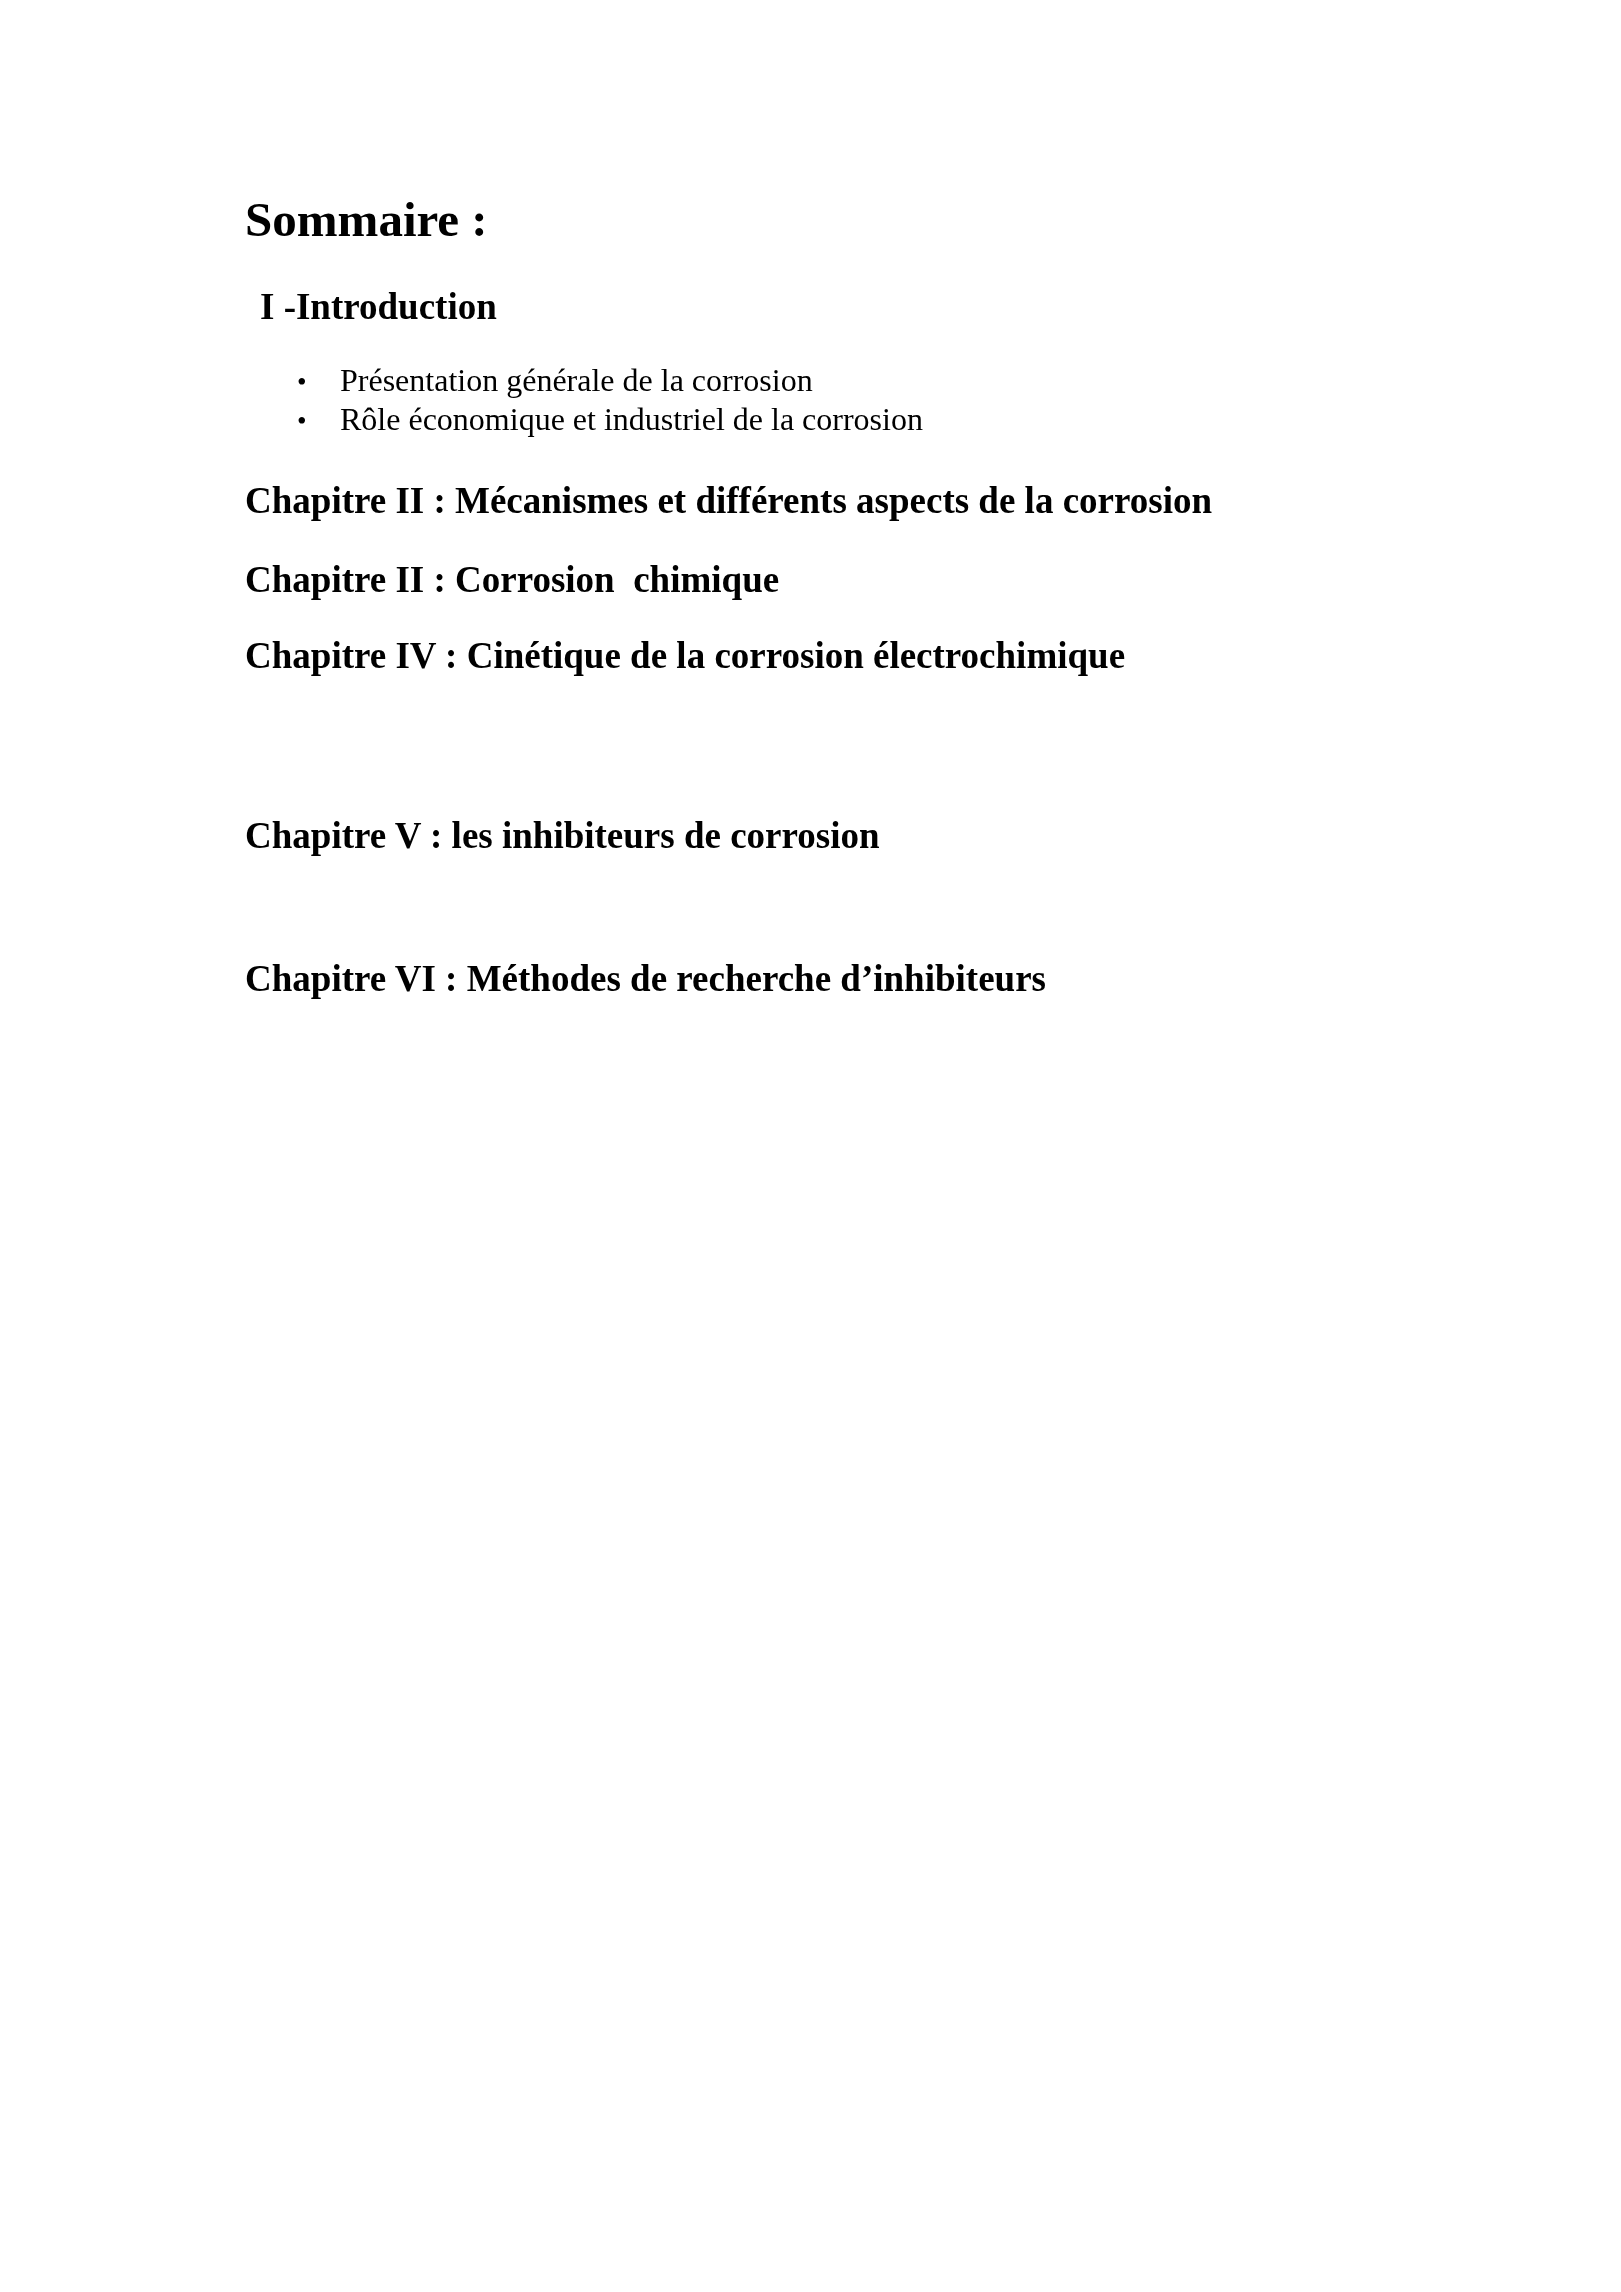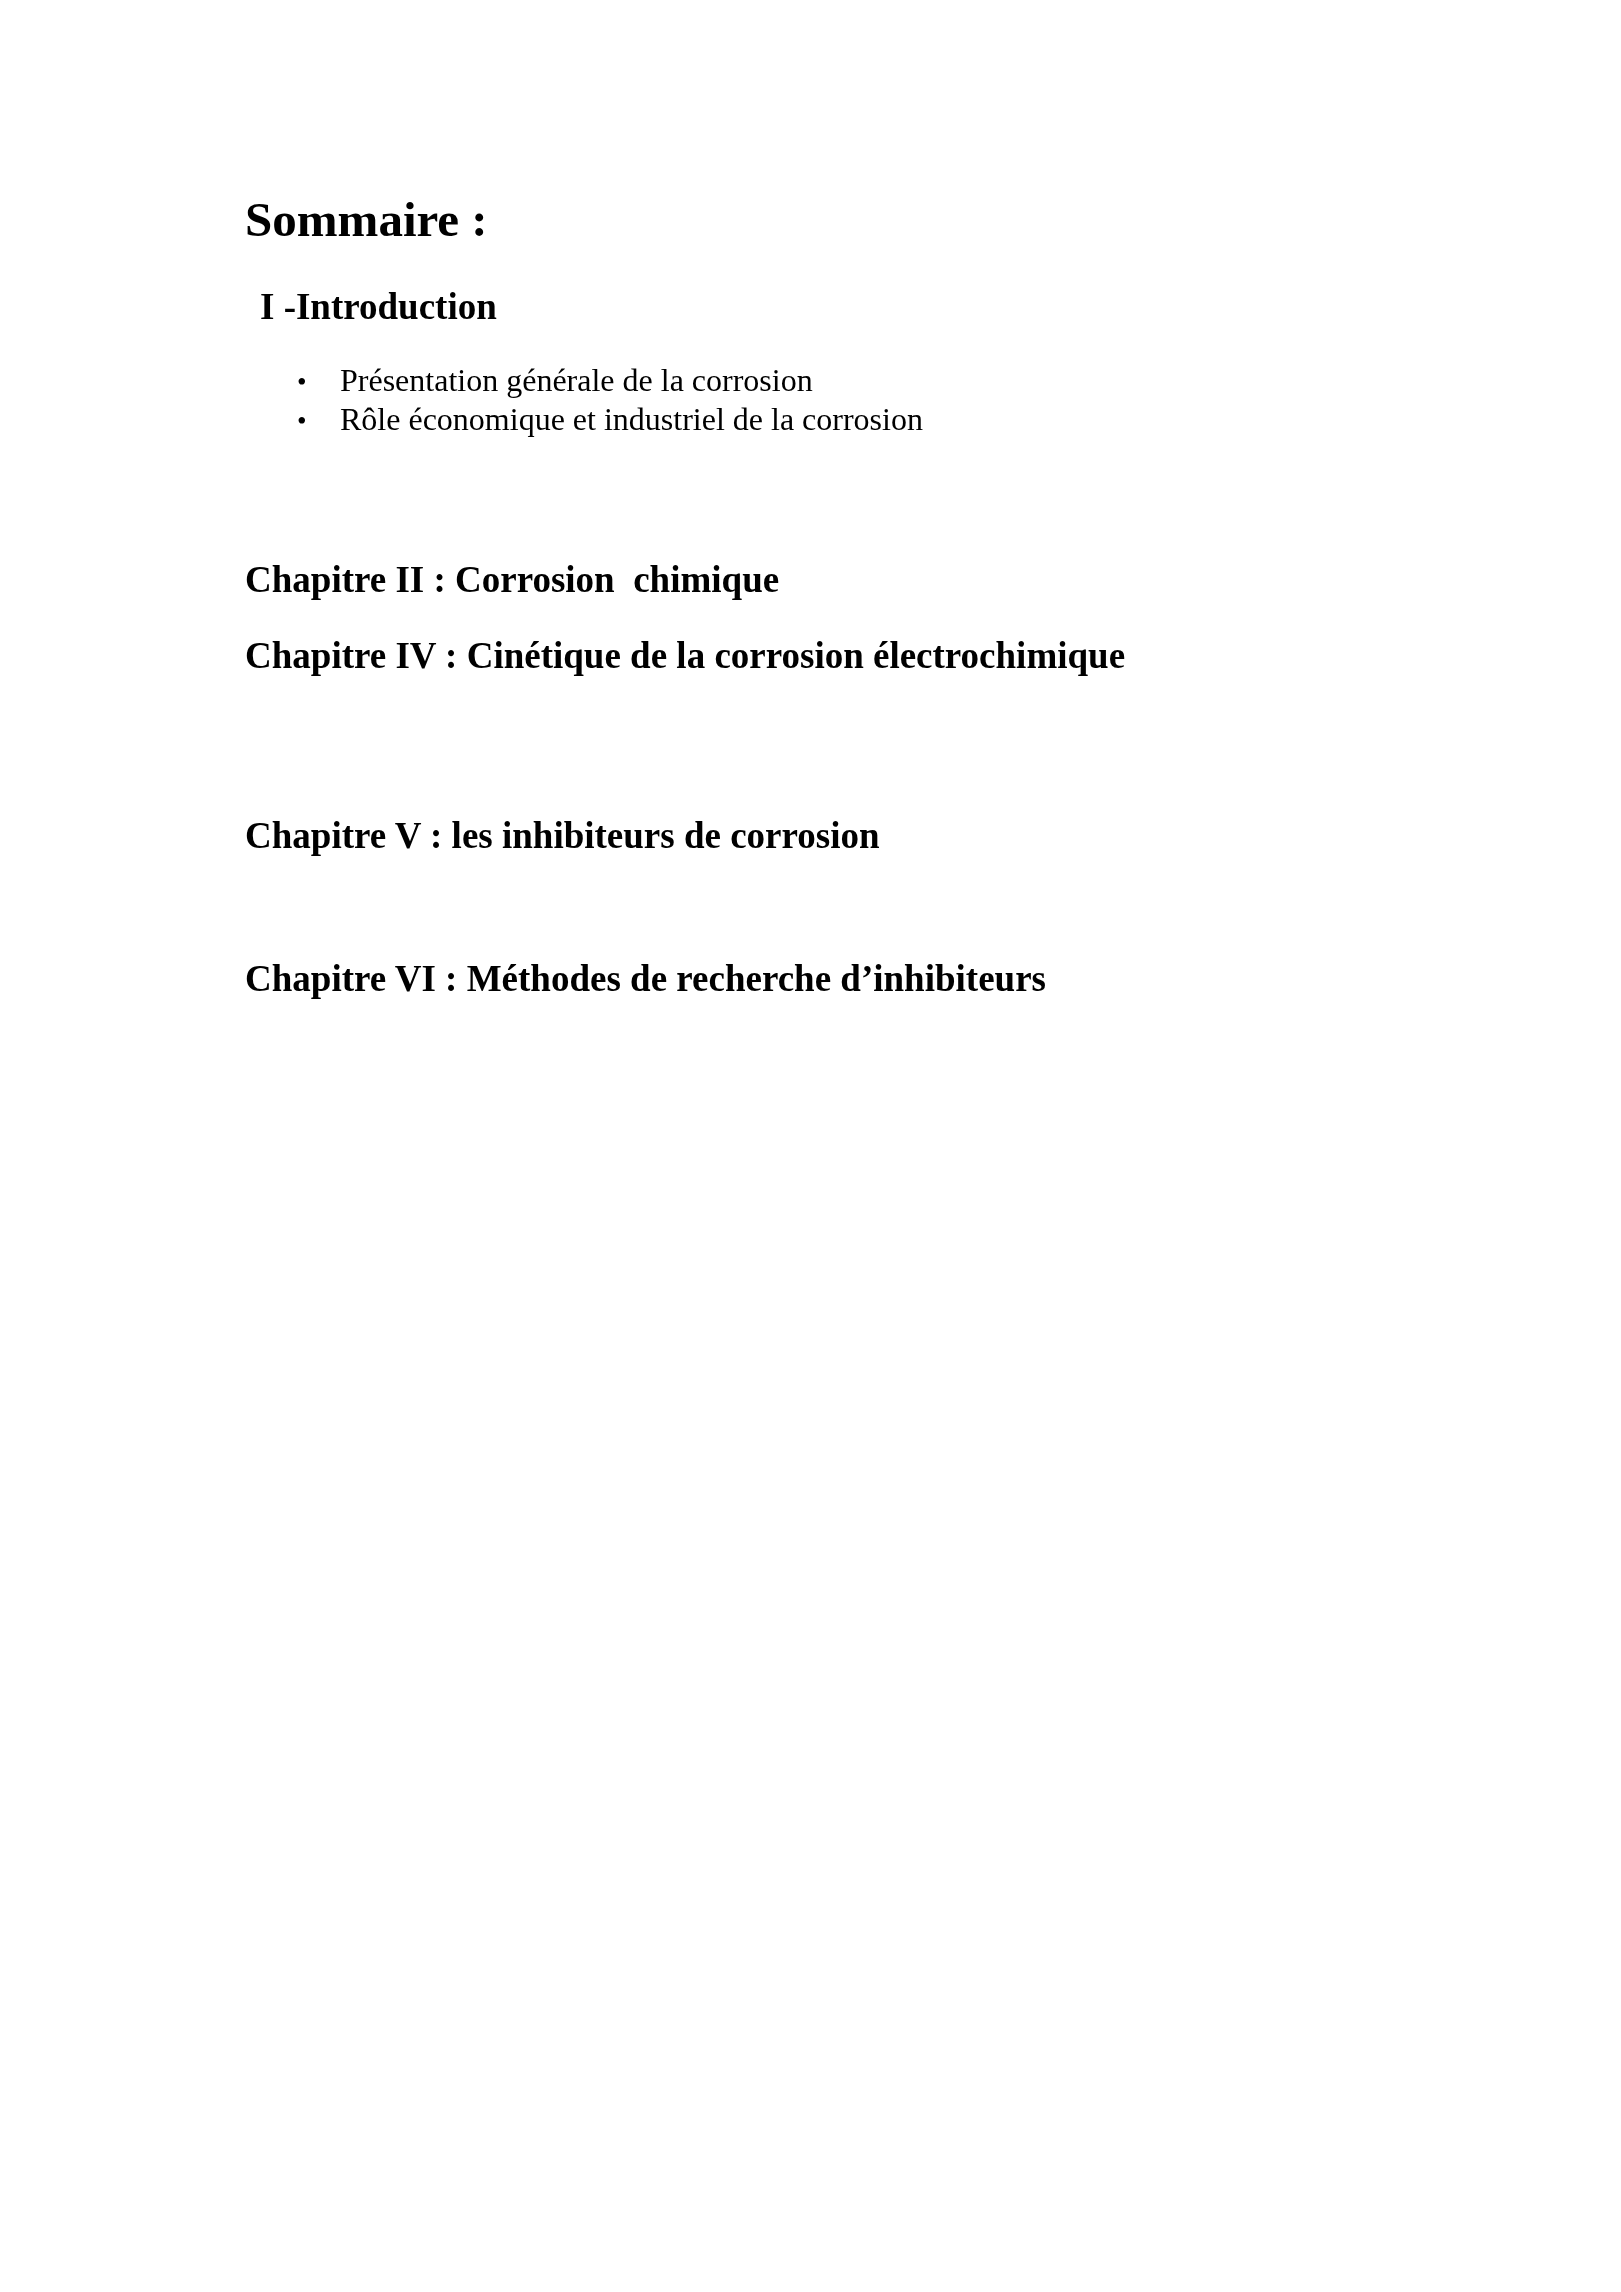--- a/index.html
+++ b/index.html
@@ -73,20 +73,21 @@
     <div class="bullet-item">
       <span class="bullet-dot">•</span>
       <span class="bullet-text">Présentation générale de la corrosion</span>
     </div>
     <div class="bullet-item">
       <span class="bullet-dot">•</span>
       <span class="bullet-text">Rôle économique et industriel de la corrosion</span>
     </div>
   </div>
 
+  <div class="section-heading chapter-1">Chapitre II : Mécanismes et différents aspects de la corrosion</div>
 
   <div class="section-heading chapter-2">Chapitre II : Corrosion  chimique</div>
 
   <div class="section-heading chapter-3">Chapitre IV : Cinétique de la corrosion électrochimique</div>
 
   <div class="section-heading chapter-4">Chapitre V : les inhibiteurs de corrosion</div>
 
   <div class="section-heading chapter-5">Chapitre VI : Méthodes de recherche d’inhibiteurs</div>
 
 </div>

